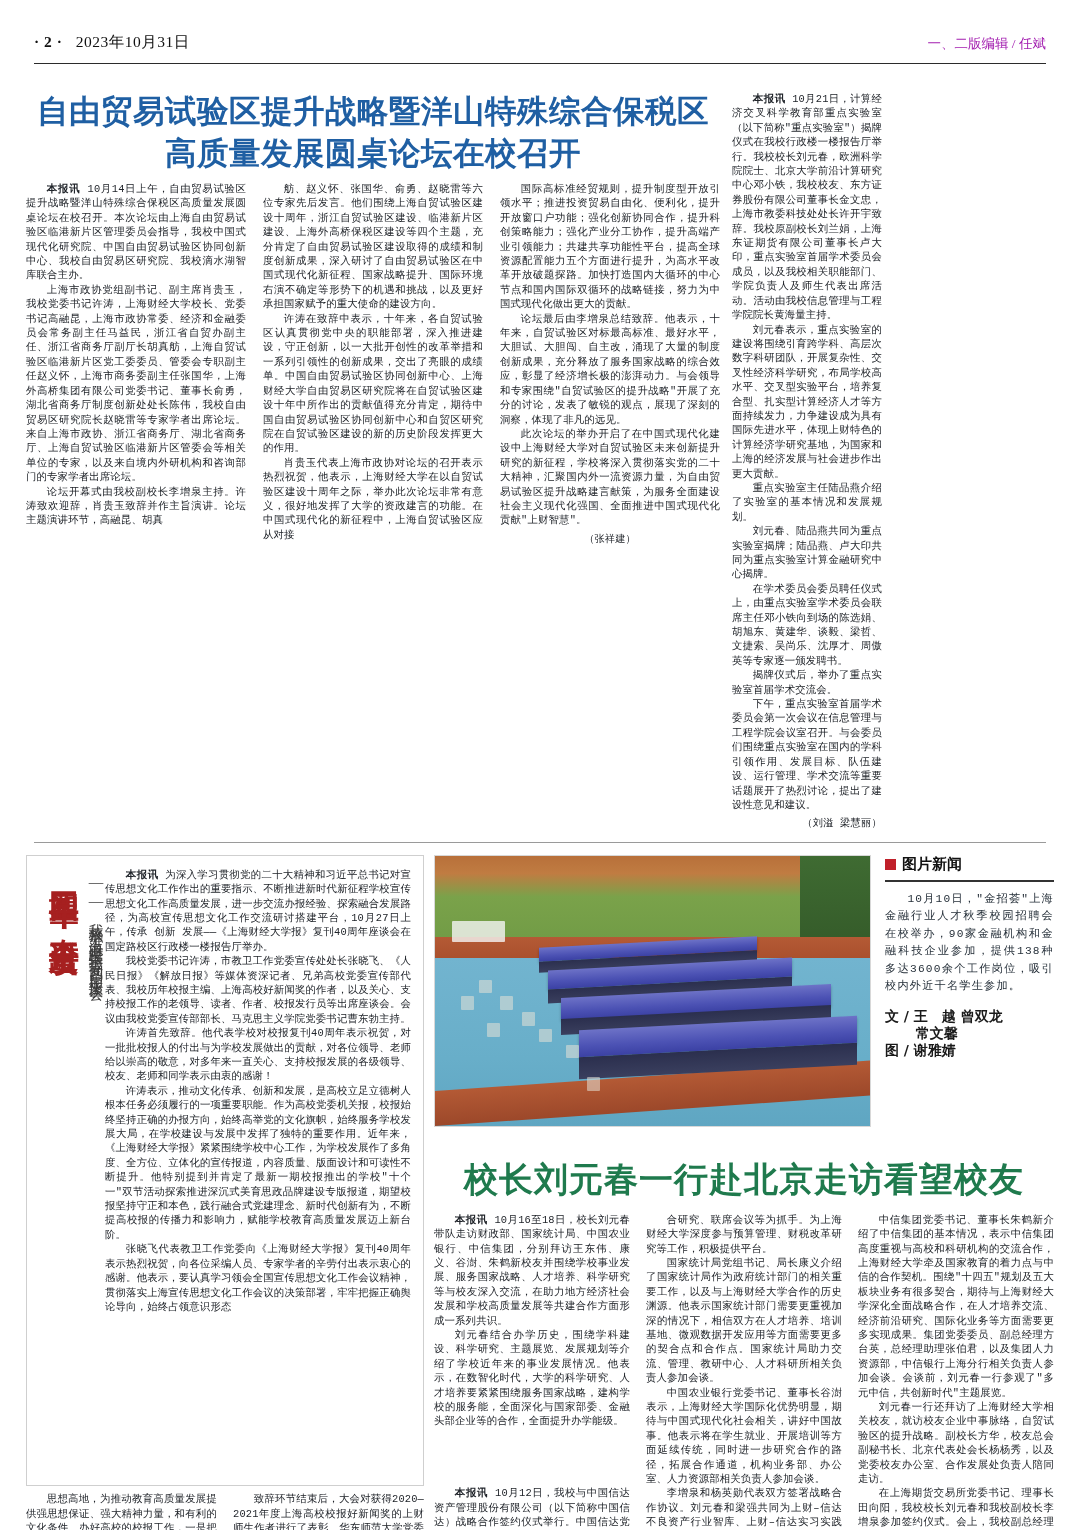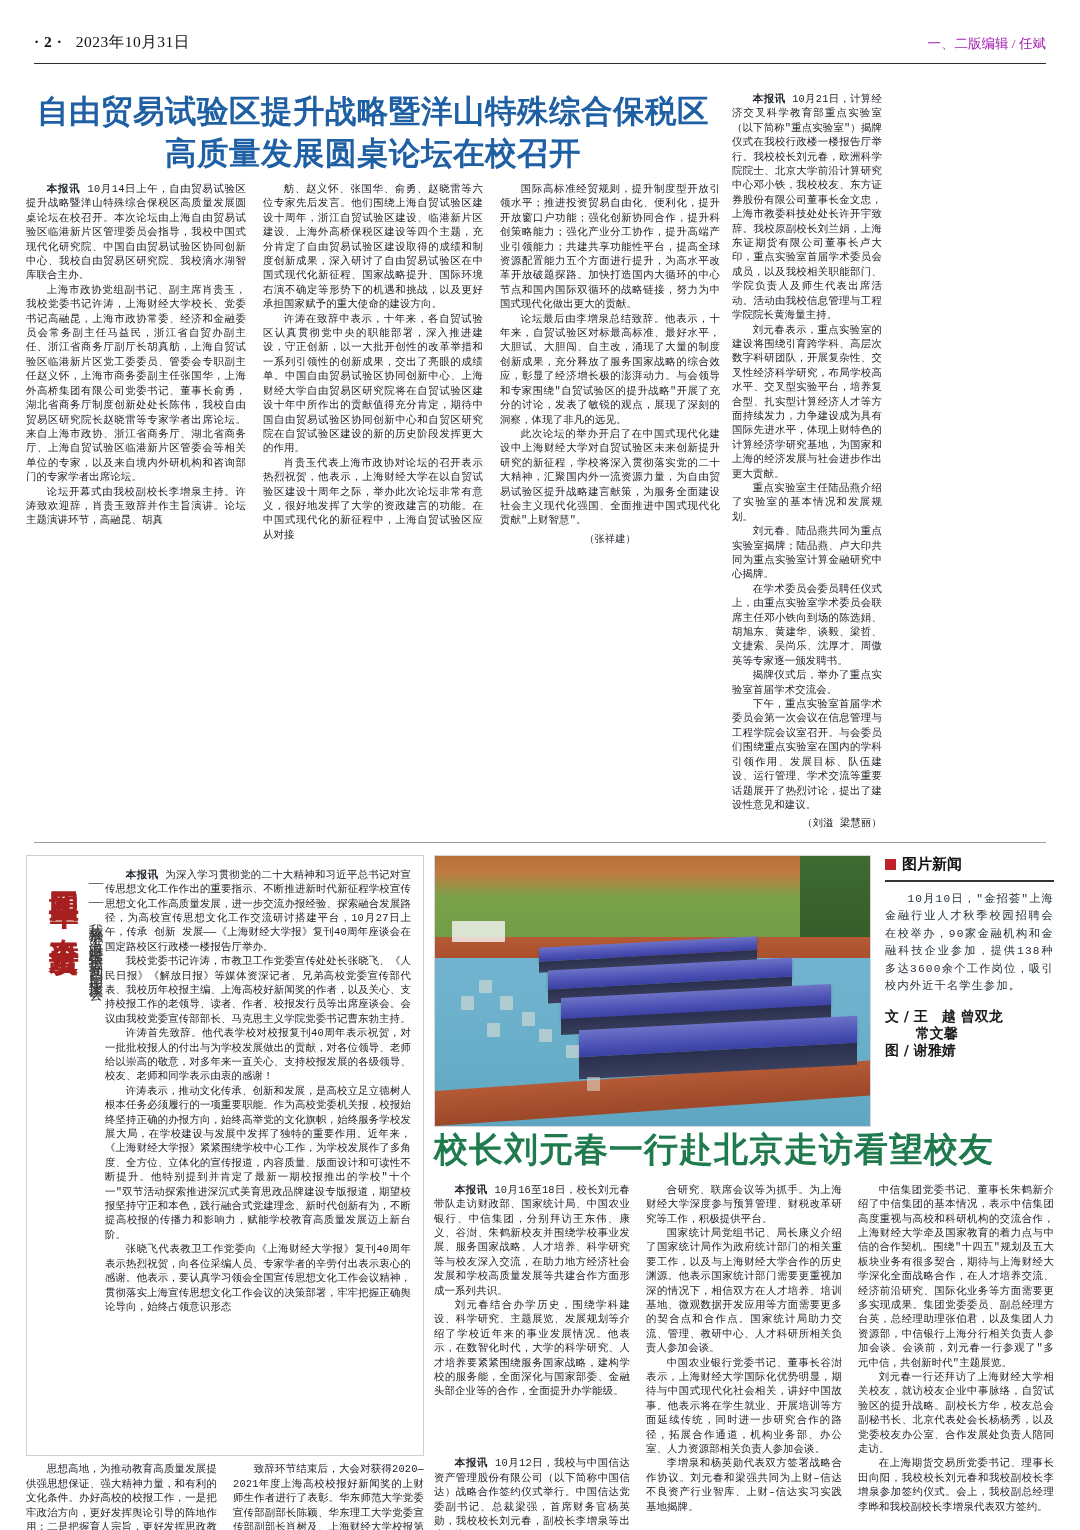--- a/index.html
+++ b/index.html
@@ -109,21 +109,21 @@
   .pn-sq{width:11px;height:11px;background:#c0202a;display:inline-block;}
   .pn-rule{height:2px;background:#333;margin:6px 0 9px 0;}
   .pn-body{font-size:11.2px;line-height:17.5px;text-align:justify;letter-spacing:1.2px;color:#26303a;}
   .pn-body p{margin:0;text-indent:2em;}
   .pn-credit{margin-top:12px;font-size:14px;line-height:17px;font-weight:700;
     font-family:"DejaVu Sans","Liberation Sans",sans-serif;color:#1a1a1a;}
 
   .hl-green{
     font-family:"DejaVu Sans","Liberation Sans",sans-serif;
     font-weight:700;font-size:34px;color:#1f7a4d;letter-spacing:1px;
-    margin:0 0 10px 0;white-space:nowrap;
+    text-align:center;margin:30px 0 10px 0;white-space:nowrap;
   }
   .hl-black{
     font-family:"DejaVu Sans","Liberation Sans",sans-serif;
     font-weight:700;font-size:29px;color:#111;letter-spacing:.5px;
     text-align:center;margin:12px 0 9px 0;white-space:nowrap;
   }
 
   
   .ph-grass{position:absolute;left:0;top:0;width:100%;height:36%;
     background:linear-gradient(180deg,#b8703a 0%,#c07c42 18%,#7aa24a 42%,#6f9a45 100%);}

